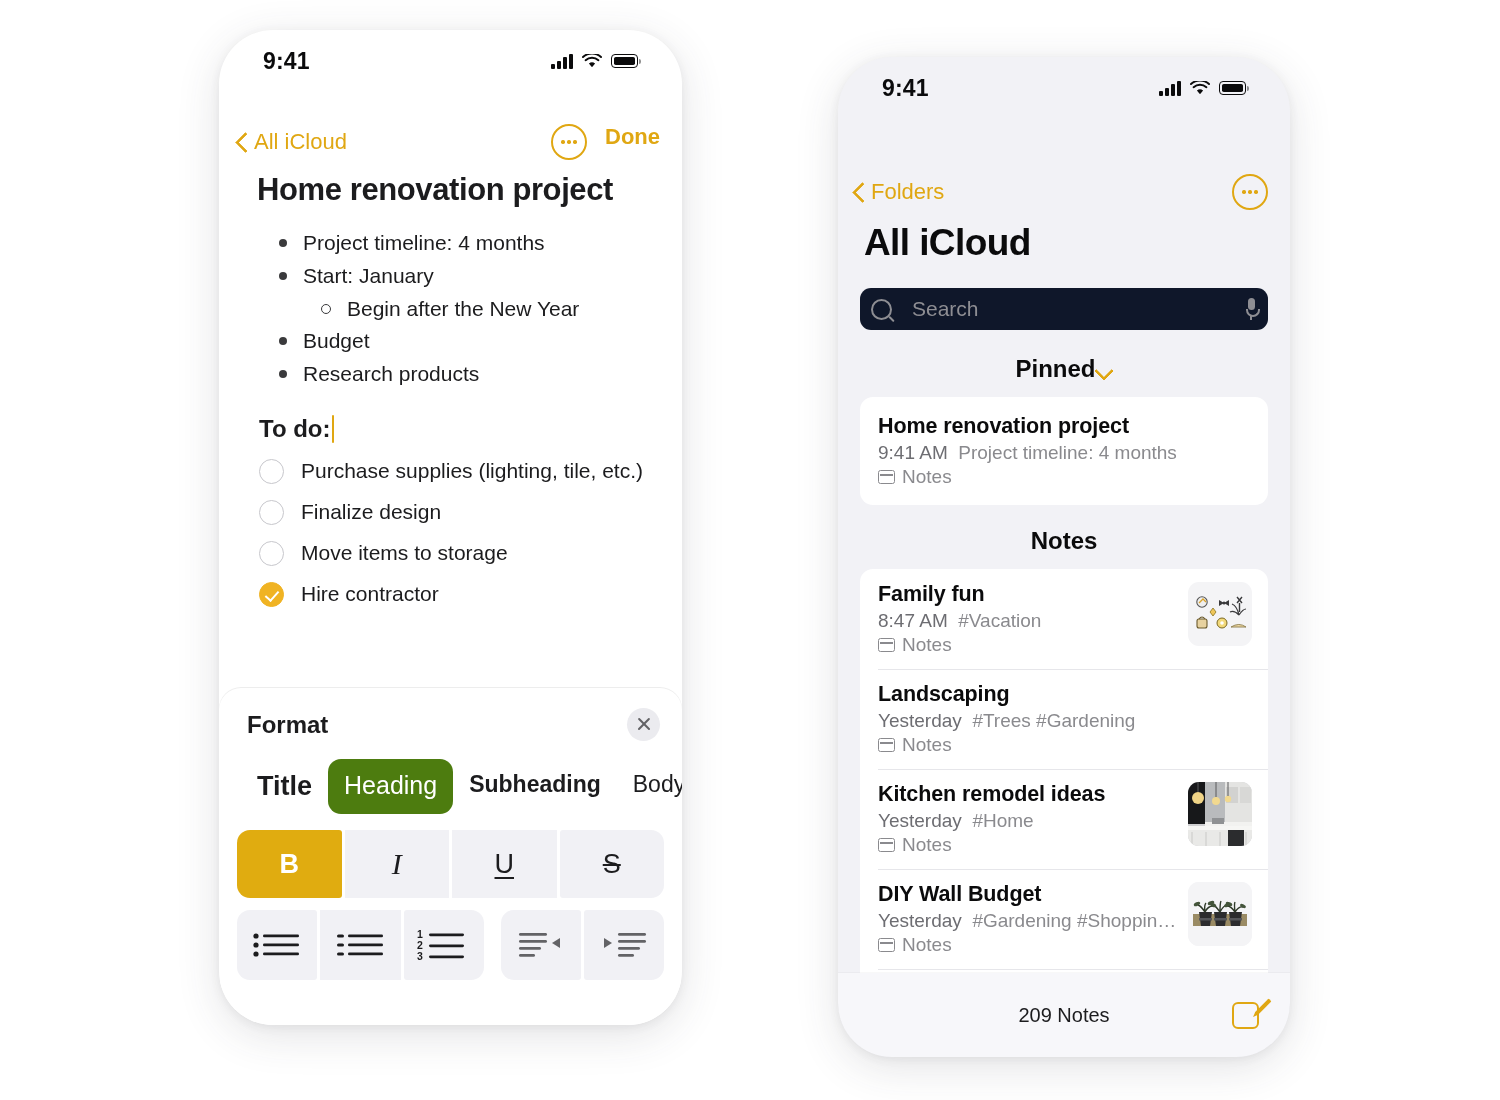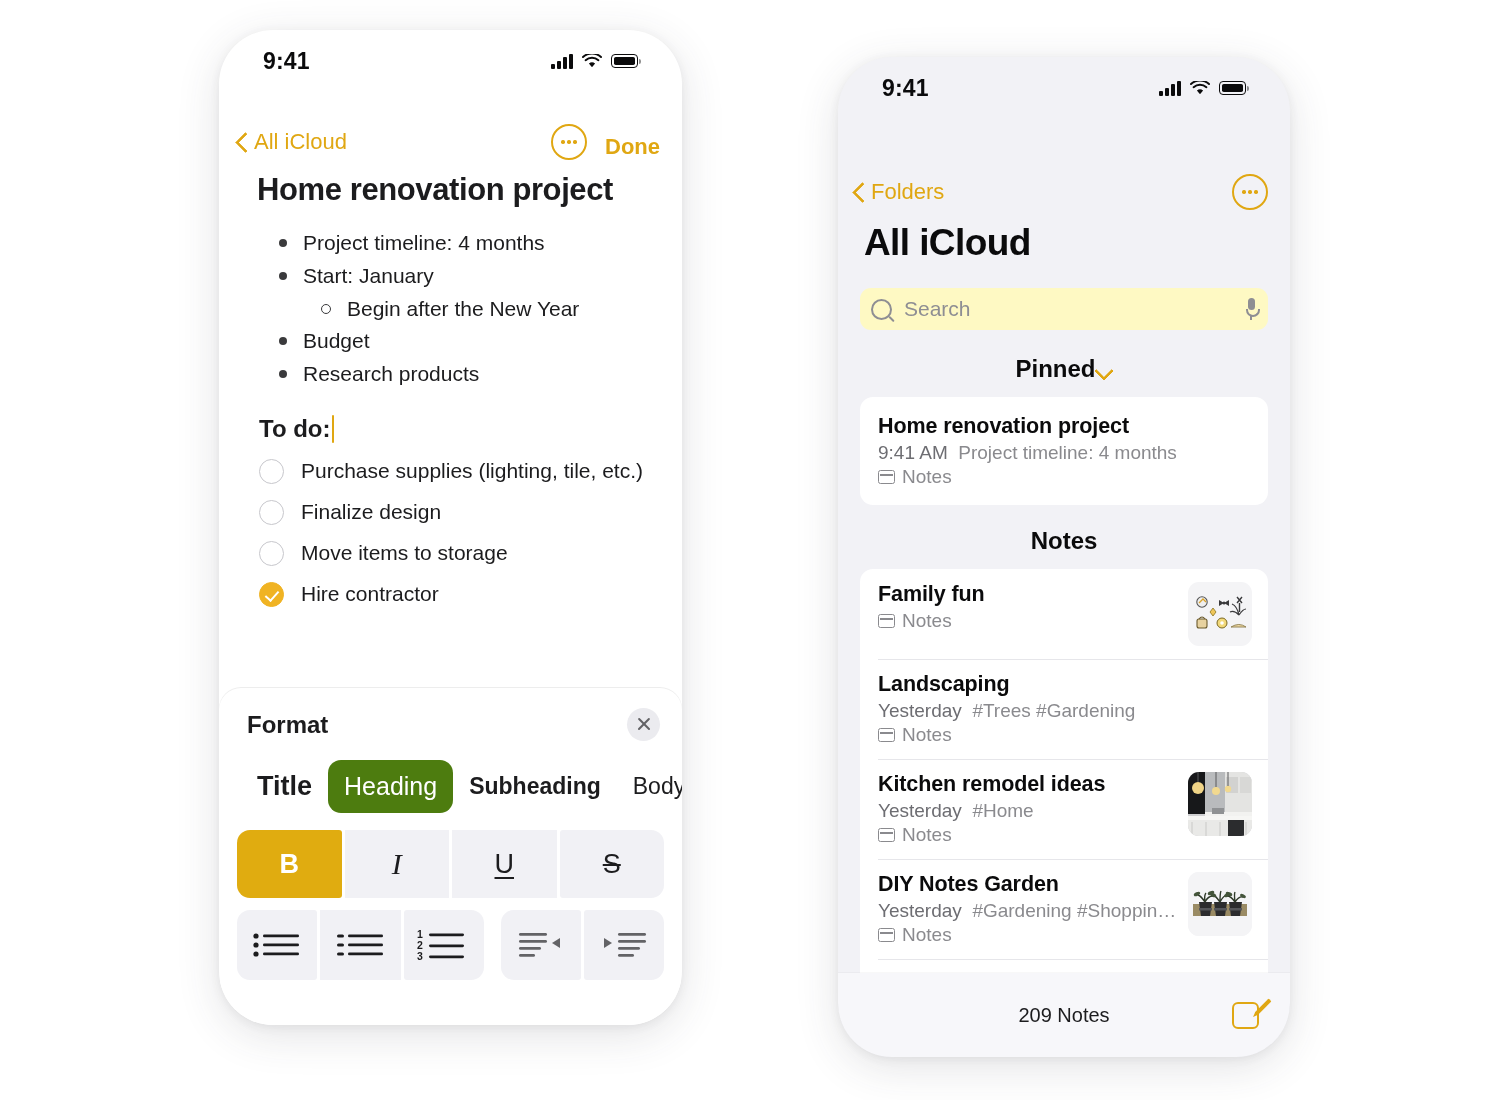--- a/index.html
+++ b/index.html
@@ -61,21 +61,21 @@
   }
   .back{display:flex;align-items:center;gap:6px;color:#E0A712;font-size:22px;cursor:pointer;}
   .chev{
     width:11px;height:19px;position:relative;flex:none;
   }
   .chev:before{
     content:"";position:absolute;left:1px;top:2px;width:12px;height:12px;
     border-left:3.4px solid currentColor;border-bottom:3.4px solid currentColor;
     transform:rotate(45deg);border-radius:1px;
   }
-  .nav-right{display:flex;align-items:flex-end;gap:18px;}
+  .nav-right{display:flex;align-items:flex-start;gap:18px;}
   .circle-ellipsis{
     width:32px;height:32px;border-radius:50%;border:2.1px solid #E0A712;
     display:flex;align-items:center;justify-content:center;gap:2.6px;cursor:pointer;
   }
   .circle-ellipsis u{display:block;width:3.4px;height:3.4px;border-radius:50%;background:#E0A712;}
   .nav-done{color:#E0A712;font-size:22px;font-weight:bold;cursor:pointer;}
 
   .note-body{position:absolute;top:134px;left:0;right:0;padding:0 22px;box-sizing:border-box;}
   .note-title{
     font-size:31px;font-weight:bold;color:#1c1c1e;letter-spacing:-.4px;
@@ -136,21 +136,21 @@
     width:33px;height:33px;border-radius:50%;background:#ebebef;
     display:flex;align-items:center;justify-content:center;cursor:pointer;position:relative;
   }
   .fmt-close:before,.fmt-close:after{
     content:"";position:absolute;width:16px;height:2.2px;background:#636366;border-radius:2px;
   }
   .fmt-close:before{transform:rotate(45deg)}
   .fmt-close:after{transform:rotate(-45deg)}
 
   .style-row{
-    display:flex;align-items:center;justify-content:space-between;
+    display:flex;justify-content:space-between;
     margin-top:18px;padding:0 4px;
   }
   .style-chip{
     padding:12px 16px;border-radius:13px;font-size:25px;color:#1c1c1e;
     white-space:nowrap;cursor:pointer;
   }
   .style-chip.t-title{font-weight:bold;font-size:27px;}
   .style-chip.t-heading{font-weight:normal;}
   .style-chip.t-subheading{font-weight:bold;font-size:23px;}
   .style-chip.t-body{font-weight:normal;font-size:23px;}
@@ -186,22 +186,22 @@
     position:absolute;top:115px;left:0;right:0;height:40px;
     display:flex;align-items:center;justify-content:space-between;
     padding:0 22px 0 16px;box-sizing:border-box;
   }
   .big-title{
     position:absolute;top:165px;left:26px;font-size:37px;font-weight:bold;
     color:#0b0b0c;letter-spacing:-.6px;
   }
   .searchbar{
     position:absolute;top:231px;left:22px;right:22px;height:42px;
-    background:#fef9c3;border-radius:11px;display:flex;align-items:center;
-    padding:0 11px;box-sizing:border-box;gap:12px;cursor:text;
+    background:#0f172a;border-radius:11px;display:flex;align-items:center;
+    padding:0 11px;box-sizing:border-box;gap:20px;cursor:text;
   }
   .search-ph{color:#8e8e93;font-size:21px;flex:1;}
   .mag{width:17px;height:17px;border:2.1px solid #8e8e93;border-radius:50%;position:relative;flex:none;}
   .mag:after{content:"";position:absolute;right:-5px;bottom:-3px;width:7px;height:2.1px;
     background:#8e8e93;transform:rotate(45deg);border-radius:2px;}
   .mic{width:12px;height:22px;position:relative;flex:none;}
   .mic i{position:absolute;left:3px;top:0;width:7px;height:12px;background:#8e8e93;border-radius:4px;}
   .mic:after{content:"";position:absolute;left:1px;top:11px;width:10px;height:6px;
     border:2px solid #8e8e93;border-top:none;border-radius:0 0 7px 7px;}
   .mic:before{content:"";position:absolute;left:5px;top:17px;width:2px;height:5px;background:#8e8e93;}
@@ -511,20 +511,24 @@
       </div>
 
       <div class="sec-head">
         <h3>Notes</h3>
       </div>
       <div class="card">
 
         <div class="note-row">
           <div class="note-main">
             <div class="note-h">Family fun</div>
+            <div class="note-sub">
+              <span class="tm">8:47 AM</span>&nbsp;
+              <span>#Vacation</span>
+            </div>
             <div class="note-folder">
               <span class="folder-ic">
                   <i></i>
                 </span>
               <span>Notes</span>
             </div>
           </div>
           <div class="thumb emoji">
             <svg width="54" height="46" viewBox="0 0 54 46">
               <circle cx="9" cy="11" r="5.2" fill="#efefef" stroke="#555" stroke-width="1.1"></circle>
@@ -592,21 +596,21 @@
               <rect x="0" y="44" width="64" height="4" fill="#f6f6f4"></rect>
               <rect x="40" y="48" width="16" height="16" fill="#2b2c2e"></rect>
               <path d="M4 50 L4 64 M18 50 L18 64 M32 50 L32 64 M58 50 L58 64" stroke="#c9c9c7" stroke-width="1"></path>
               <rect x="24" y="36" width="12" height="6" fill="#8f9193"></rect>
             </svg>
           </div>
         </div>
 
         <div class="note-row">
           <div class="note-main">
-            <div class="note-h">DIY Notes Garden</div>
+            <div class="note-h">DIY Wall Budget</div>
             <div class="note-sub">
               <span class="tm">Yesterday</span>&nbsp;
               <span>#Gardening #Shopping…</span>
             </div>
             <div class="note-folder">
               <span class="folder-ic">
                   <i></i>
                 </span>
               <span>Notes</span>
             </div>

